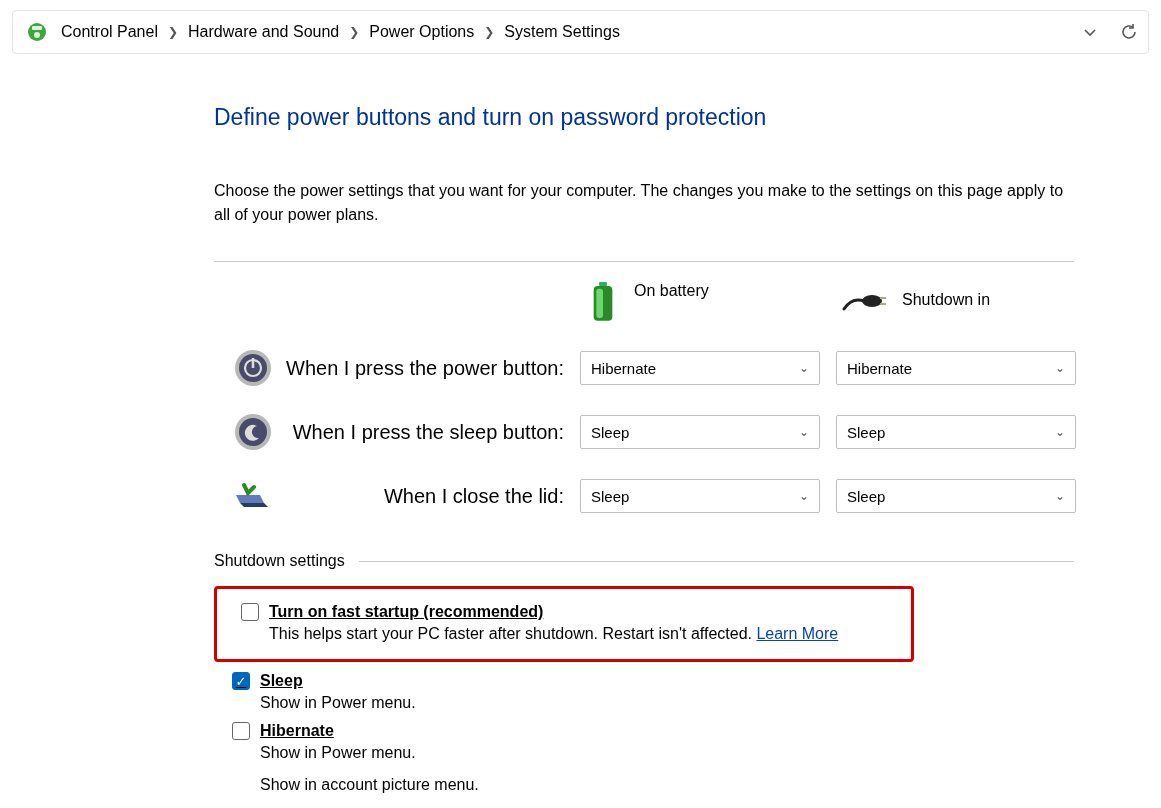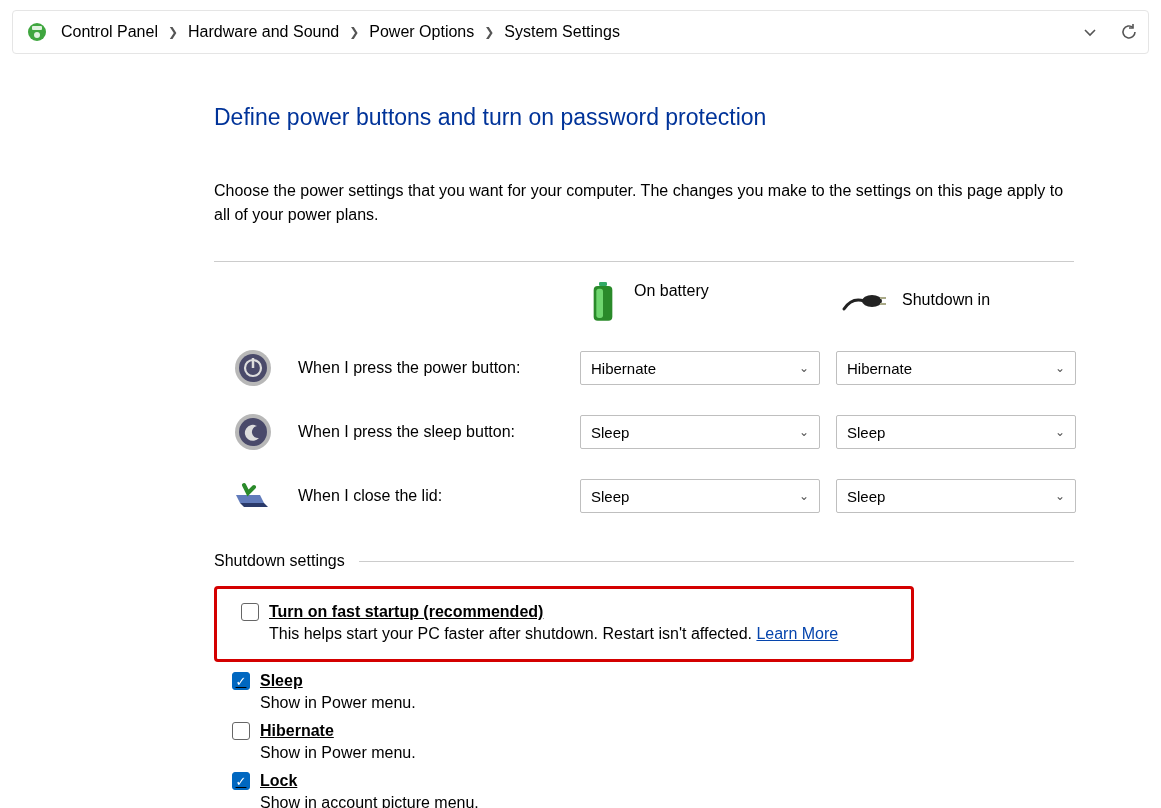--- a/index.html
+++ b/index.html
@@ -85,24 +85,25 @@
     display: flex;
     align-items: flex-start;
     justify-content: flex-start;
     gap: 14px;
     font-size: 16px;
     padding: 4px 0 14px 0;
   }
   .row-label {
     display: flex;
     align-items: center;
-    gap: 26px;
+    gap: 14px;
     padding: 13px 0;
     padding-left: 20px;
-    font-size: 16px;
+    font-size: 20px;
+    justify-content: space-between;
   }
   .row-icon {
     width: 38px; height: 38px;
     display: inline-block;
   }
   .select {
     border: 1px solid #bfbfbf;
     border-radius: 2px;
     height: 34px;
     display: flex;
@@ -318,20 +319,16 @@
 
     <div class="chk-row">
       <div class="chk-head">
         <span class="chk"></span>
         <span class="chk-title">Hibernate</span>
       </div>
       <div class="chk-desc">Show in Power menu.</div>
     </div>
 
     <div class="chk-row">
-      <div class="chk-head">
-        <span class="chk checked"></span>
-        <span class="chk-title">Lock</span>
-      </div>
       <div class="chk-desc">Show in account picture menu.</div>
     </div>
   </div>
 </div>
 
 </body></html>

